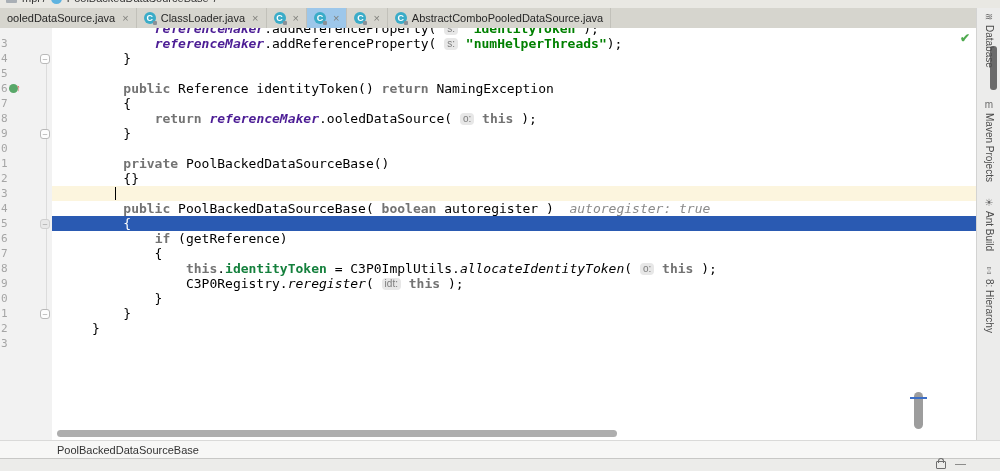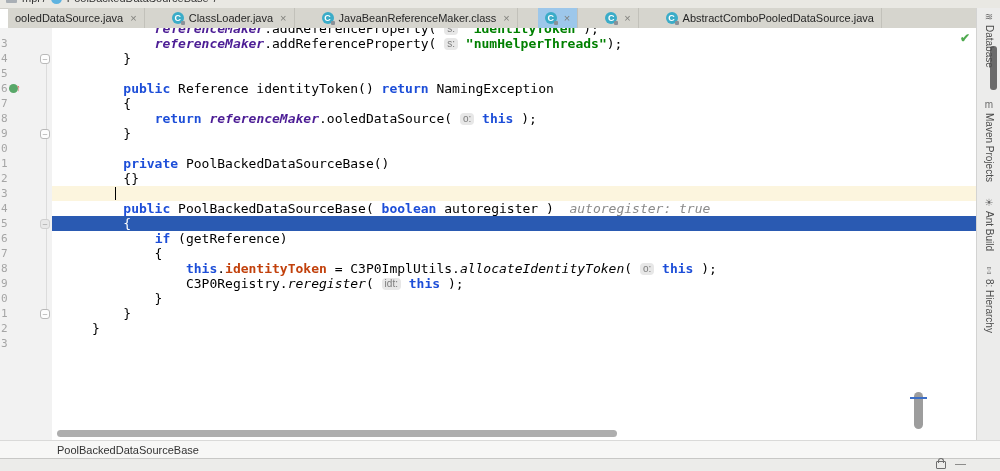--- a/index.html
+++ b/index.html
@@ -8,22 +8,22 @@
 
   
   #top-sliver{position:absolute;left:0;top:0;width:1000px;height:8px;background:#e9e8e3;
               overflow:hidden;border-bottom:1px solid #d2d1cb;}
   #top-sliver .inner{position:absolute;top:-11px;left:6px;display:flex;align-items:center;
                      gap:5px;font-size:11px;color:#333;height:18px;white-space:nowrap;}
   .crumb-folder{width:11px;height:9px;background:#a9afb5;border-radius:1px;}
   .crumb-dot{width:11px;height:11px;border-radius:50%;background:#5fb3e0;}
 
   
-  #tabbar{position:absolute;left:8px;top:8px;width:976px;height:20px;background:#d6d5ce;
-          border-bottom:1px solid #abaaa3;display:flex;align-items:stretch;overflow:hidden;gap:20px;}
+  #tabbar{position:absolute;left:0;top:8px;width:976px;height:20px;background:#d6d5ce;
+          border-bottom:1px solid #abaaa3;display:flex;align-items:stretch;overflow:hidden;}
   .tab{display:flex;align-items:center;gap:5px;padding:0 7px;font-size:11px;color:#262626;
        border-right:1px solid #c2c1ba;white-space:nowrap;}
   .tab.active{background:#9dc7ea;}
   .tab .close{color:#80807c;font-size:11px;margin-left:2px;}
   .classicon{position:relative;width:12px;height:12px;border-radius:50%;background:#3bacc8;
              color:#fff;font-size:9px;font-weight:bold;text-align:center;line-height:12px;flex:0 0 auto;}
   .classicon::after{content:"";position:absolute;right:-1px;bottom:-1px;width:4px;height:4px;
              background:#8a9097;border-radius:1px;}
 
   
@@ -31,22 +31,22 @@
   #gutter-bg{position:absolute;left:0;top:0;width:52px;height:412px;background:#f2f2f2;}
   #fold-line{position:absolute;left:46px;width:1px;background:#dcdcdc;}
   .row{position:absolute;left:0;width:976px;height:15px;line-height:15px;}
   .gcell{position:absolute;left:0;top:0;width:52px;height:15px;}
   .lnum{position:absolute;left:1px;top:0;font-family:"DejaVu Sans Mono",monospace;
         font-size:11px;color:#a5a5a5;}
   .ccell{position:absolute;left:52px;top:0;width:924px;height:15px;white-space:pre;
          font-family:"DejaVu Sans Mono",monospace;font-size:13px;color:#000;padding-left:0;}
   .bg-caret{background:#fcf5de;}
   .bg-exec{background:#2a5ab2;color:#fff;}
-  .s-kw{color:#1d4ed8;font-weight:bold;}
-  .s-field{color:#c2410c;font-weight:bold;}
+  .s-kw{color:#737373;font-weight:bold;}
+  .s-field{color:#15803d;font-weight:bold;}
   .s-fieldi{color:#4c1d95;font-weight:bold;font-style:italic;}
   .s-str{color:#008000;font-weight:bold;}
   .s-it{font-style:italic;}
   .s-hint{color:#8a8a8a;font-style:italic;}
   .s-inlay{display:inline-block;background:#e7e7e7;color:#7c7c7c;border-radius:4px;
            font-size:10px;line-height:12px;padding:0 3px;vertical-align:1px;
            font-family:"Liberation Sans",sans-serif;}
   .caretbar{display:inline-block;width:1px;height:13px;background:#000;vertical-align:-2px;}
   .foldbox{position:absolute;left:40px;top:3px;width:10px;height:10px;background:#fdfdfd;
            border:1px solid #b9b9b9;border-radius:3px;color:#8d8d8d;font-size:8px;
@@ -104,21 +104,20 @@
         <span>ooledDataSource.java</span>
         <span class="close">×</span>
       </div>
       <div class="tab">
         <span class="classicon">C</span>
         <span>ClassLoader.java</span>
         <span class="close">×</span>
       </div>
       <div class="tab">
         <span class="classicon">C</span>
-        <span>JavaBeanReferenceMaker.class</span>
         <span class="close">×</span>
       </div>
       <div class="tab active">
         <span class="classicon">C</span>
         <span class="close">×</span>
       </div>
       <div class="tab">
         <span class="classicon">C</span>
         <span class="close">×</span>
       </div>

